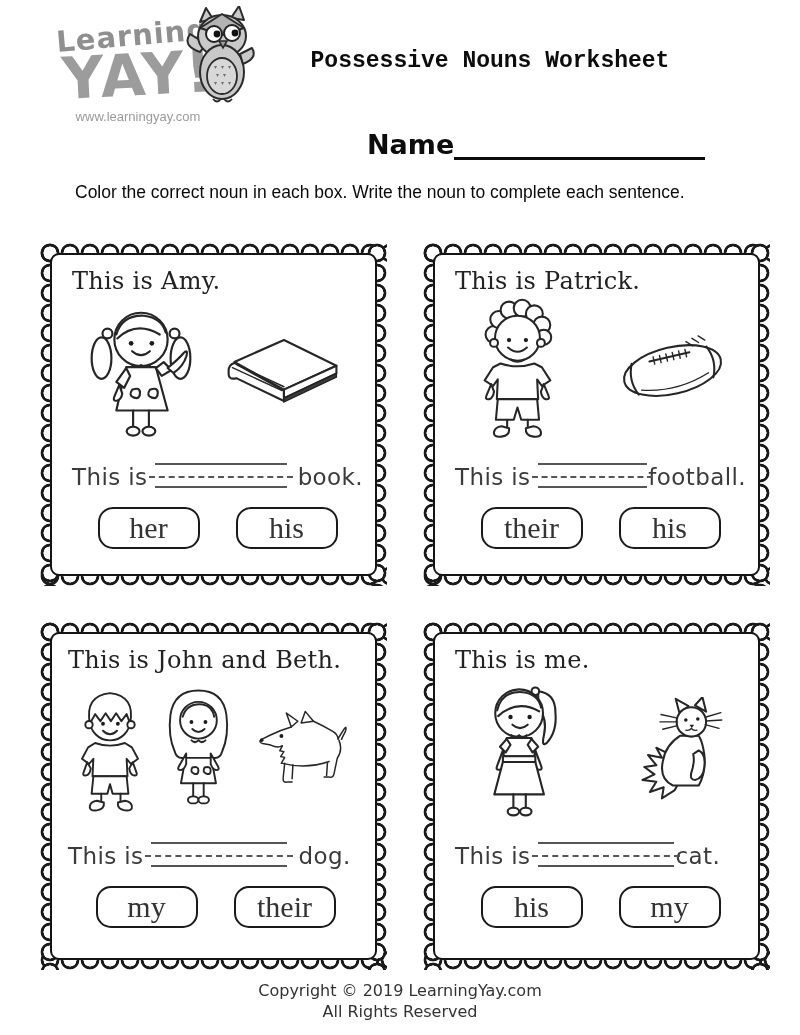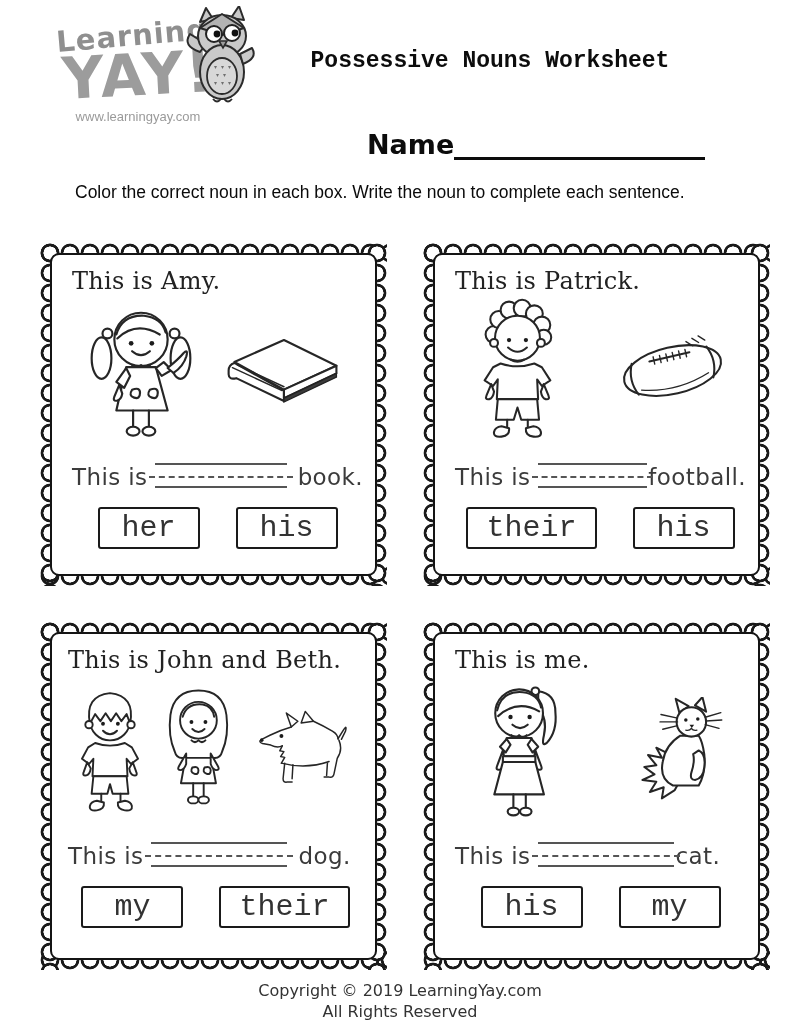--- a/index.html
+++ b/index.html
@@ -81,23 +81,23 @@
   .write-blank::after{
     content:""; position:absolute; left:-6px; right:-6px; top:50%;
     border-top:2px dashed #555;
   }
   .sentence .suffix{ margin-left:9px; }
   .sentence.tight .suffix{ margin-left:1px; }
   .sentence.tight .write-blank{ margin-right:0; }
 
   .options{ display:flex; justify-content:center; gap:36px; margin-top:16px; }
   .option-btn{
-    border:2.5px solid #1a1a1a; border-radius:3px; background:#fff;
+    border:2.5px solid #1a1a1a; border-radius:15px; background:#fff;
     min-width:102px; padding:2px 18px; text-align:center;
-    font-family:Liberation Mono, monospace; font-size:30px; color:#333;
+    font-family:Liberation Serif, serif; font-size:30px; color:#333;
   }
 
   
   .footer{
     position:absolute; left:0; right:0; bottom:12px; text-align:center;
     font-family:"DejaVu Sans", sans-serif; font-size:16px; color:#333; line-height:1.35;
   }
 
   
   svg.art{ display:block; }

